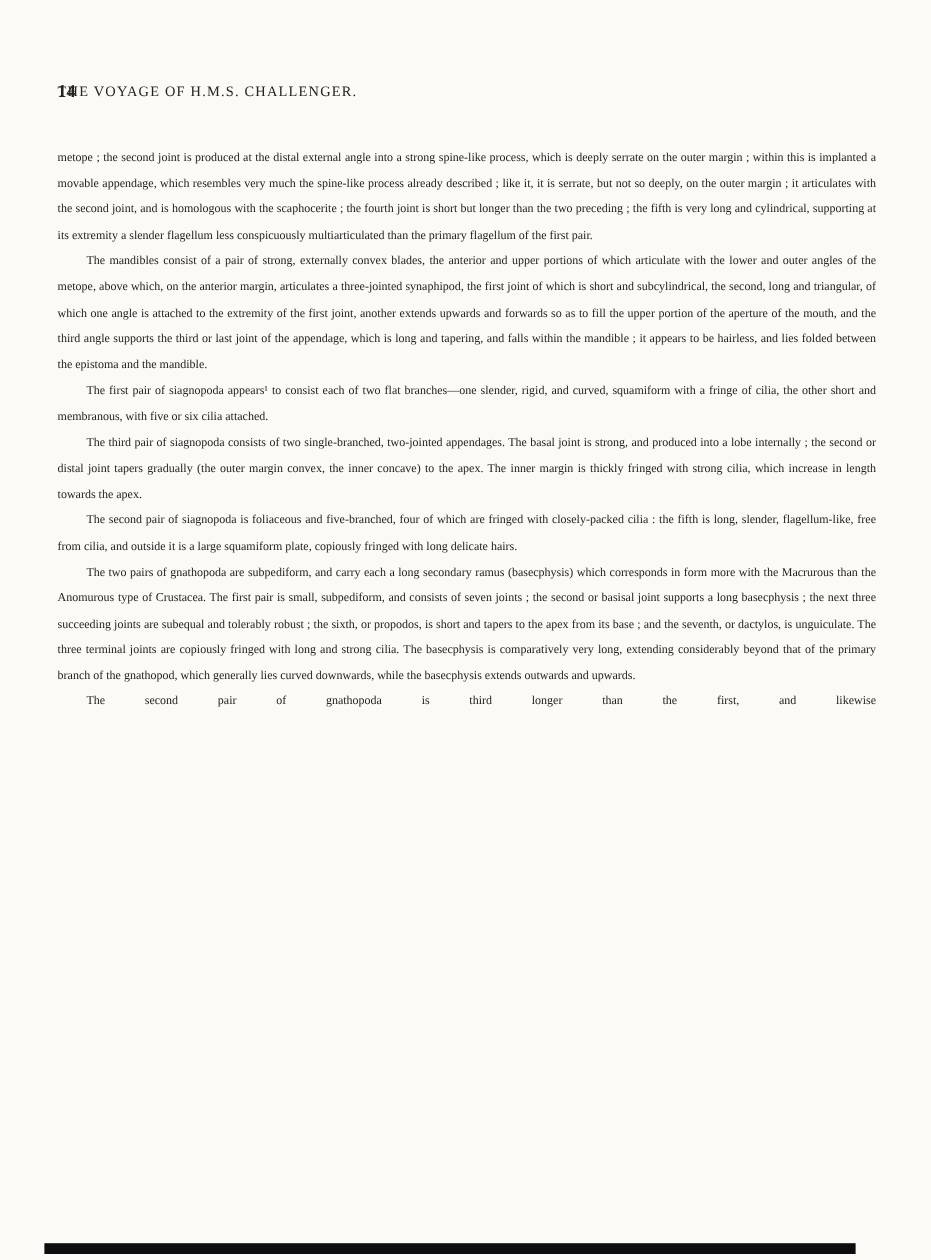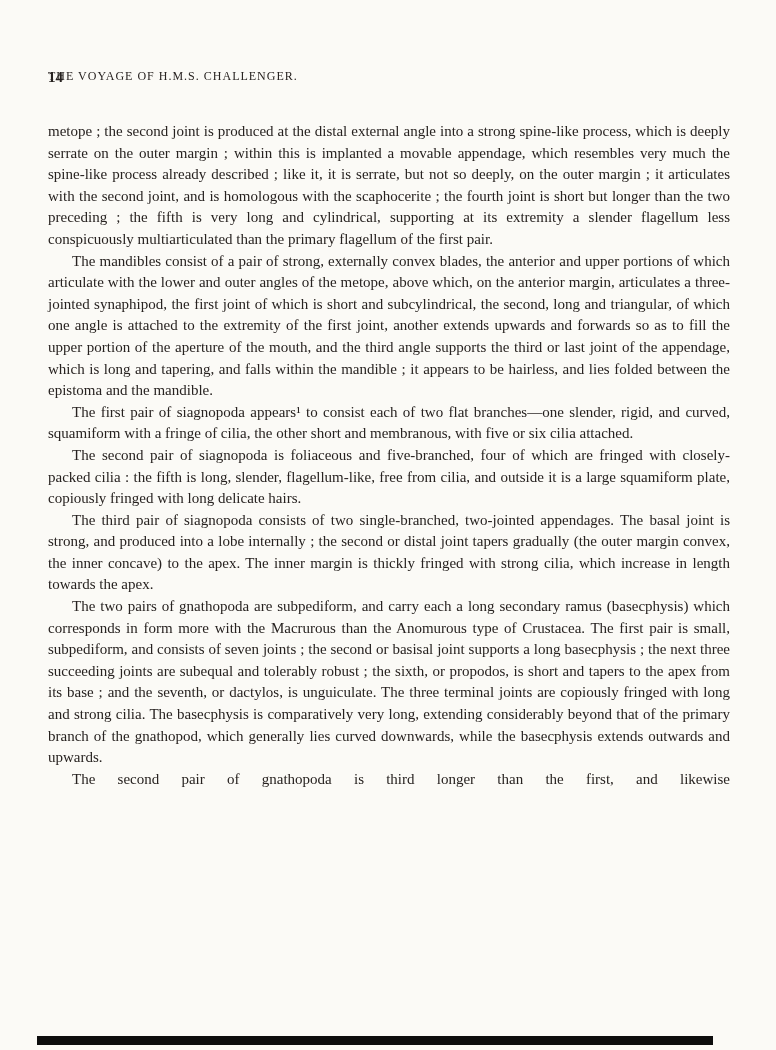--- a/index.html
+++ b/index.html
@@ -38,21 +38,21 @@
   }
   .running-title {
     text-align: left;
     font-variant: small-caps;
     font-size: 12px;
     margin-top: 37px;
   }
   .body-text {
     margin-top: 30px;
     text-align: justify;
-    font-size: 15px;
+    font-size: 10px;
     line-height: 21.6px;
   }
   .body-text p {
     margin: 0;
     text-indent: 0;
   }
   .body-text p.indent {
     text-indent: 24px;
   }
   .body-text p.justify-last {
@@ -81,22 +81,22 @@
 
     <div class="running-head">
       <span class="page-number">14</span>
       <div class="running-title">THE VOYAGE OF H.M.S. CHALLENGER.</div>
     </div>
 
     <div class="body-text">
         <p>metope ; the second joint is produced at the distal external angle into a strong spine-like process, which is deeply serrate on the outer margin ; within this is implanted a movable appendage, which resembles very much the spine-like process already described ; like it, it is serrate, but not so deeply, on the outer margin ; it articulates with the second joint, and is homologous with the scaphocerite ; the fourth joint is short but longer than the two preceding ; the fifth is very long and cylindrical, supporting at its extremity a slender flagellum less conspicuously multiarticulated than the primary flagellum of the first pair.</p>
         <p class="indent">The mandibles consist of a pair of strong, externally convex blades, the anterior and upper portions of which articulate with the lower and outer angles of the metope, above which, on the anterior margin, articulates a three-jointed synaphipod, the first joint of which is short and subcylindrical, the second, long and triangular, of which one angle is attached to the extremity of the first joint, another extends upwards and forwards so as to fill the upper portion of the aperture of the mouth, and the third angle supports the third or last joint of the appendage, which is long and tapering, and falls within the mandible ; it appears to be hairless, and lies folded between the epistoma and the mandible.</p>
         <p class="indent">The first pair of siagnopoda appears¹ to consist each of two flat branches—one slender, rigid, and curved, squamiform with a fringe of cilia, the other short and membranous, with five or six cilia attached.</p>
+        <p class="indent">The third pair of siagnopoda consists of two single-branched, two-jointed appendages. The basal joint is strong, and produced into a lobe internally ; the second or distal joint tapers gradually (the outer margin convex, the inner concave) to the apex.  The inner margin is thickly fringed with strong cilia, which increase in length towards the apex.</p>
         <p class="indent">The second pair of siagnopoda is foliaceous and five-branched, four of which are fringed with closely-packed cilia : the fifth is long, slender, flagellum-like, free from cilia, and outside it is a large squamiform plate, copiously fringed with long delicate hairs.</p>
-        <p class="indent">The third pair of siagnopoda consists of two single-branched, two-jointed appendages. The basal joint is strong, and produced into a lobe internally ; the second or distal joint tapers gradually (the outer margin convex, the inner concave) to the apex.  The inner margin is thickly fringed with strong cilia, which increase in length towards the apex.</p>
         <p class="indent">The two pairs of gnathopoda are subpediform, and carry each a long secondary ramus (basecphysis) which corresponds in form more with the Macrurous than the Anomurous type of Crustacea.  The first pair is small, subpediform, and consists of seven joints ; the second or basisal joint supports a long basecphysis ; the next three succeeding joints are subequal and tolerably robust ; the sixth, or propodos, is short and tapers to the apex from its base ; and the seventh, or dactylos, is unguiculate.  The three terminal joints are copiously fringed with long and strong cilia.  The basecphysis is comparatively very long, extending considerably beyond that of the primary branch of the gnathopod, which generally lies curved downwards, while the basecphysis extends outwards and upwards.</p>
         <p class="indent justify-last">The second pair of gnathopoda is third longer than the first, and likewise</p>
       </div>
 
 
   </div>
 
   <div class="scan-bar"></div>
 </div>
 

